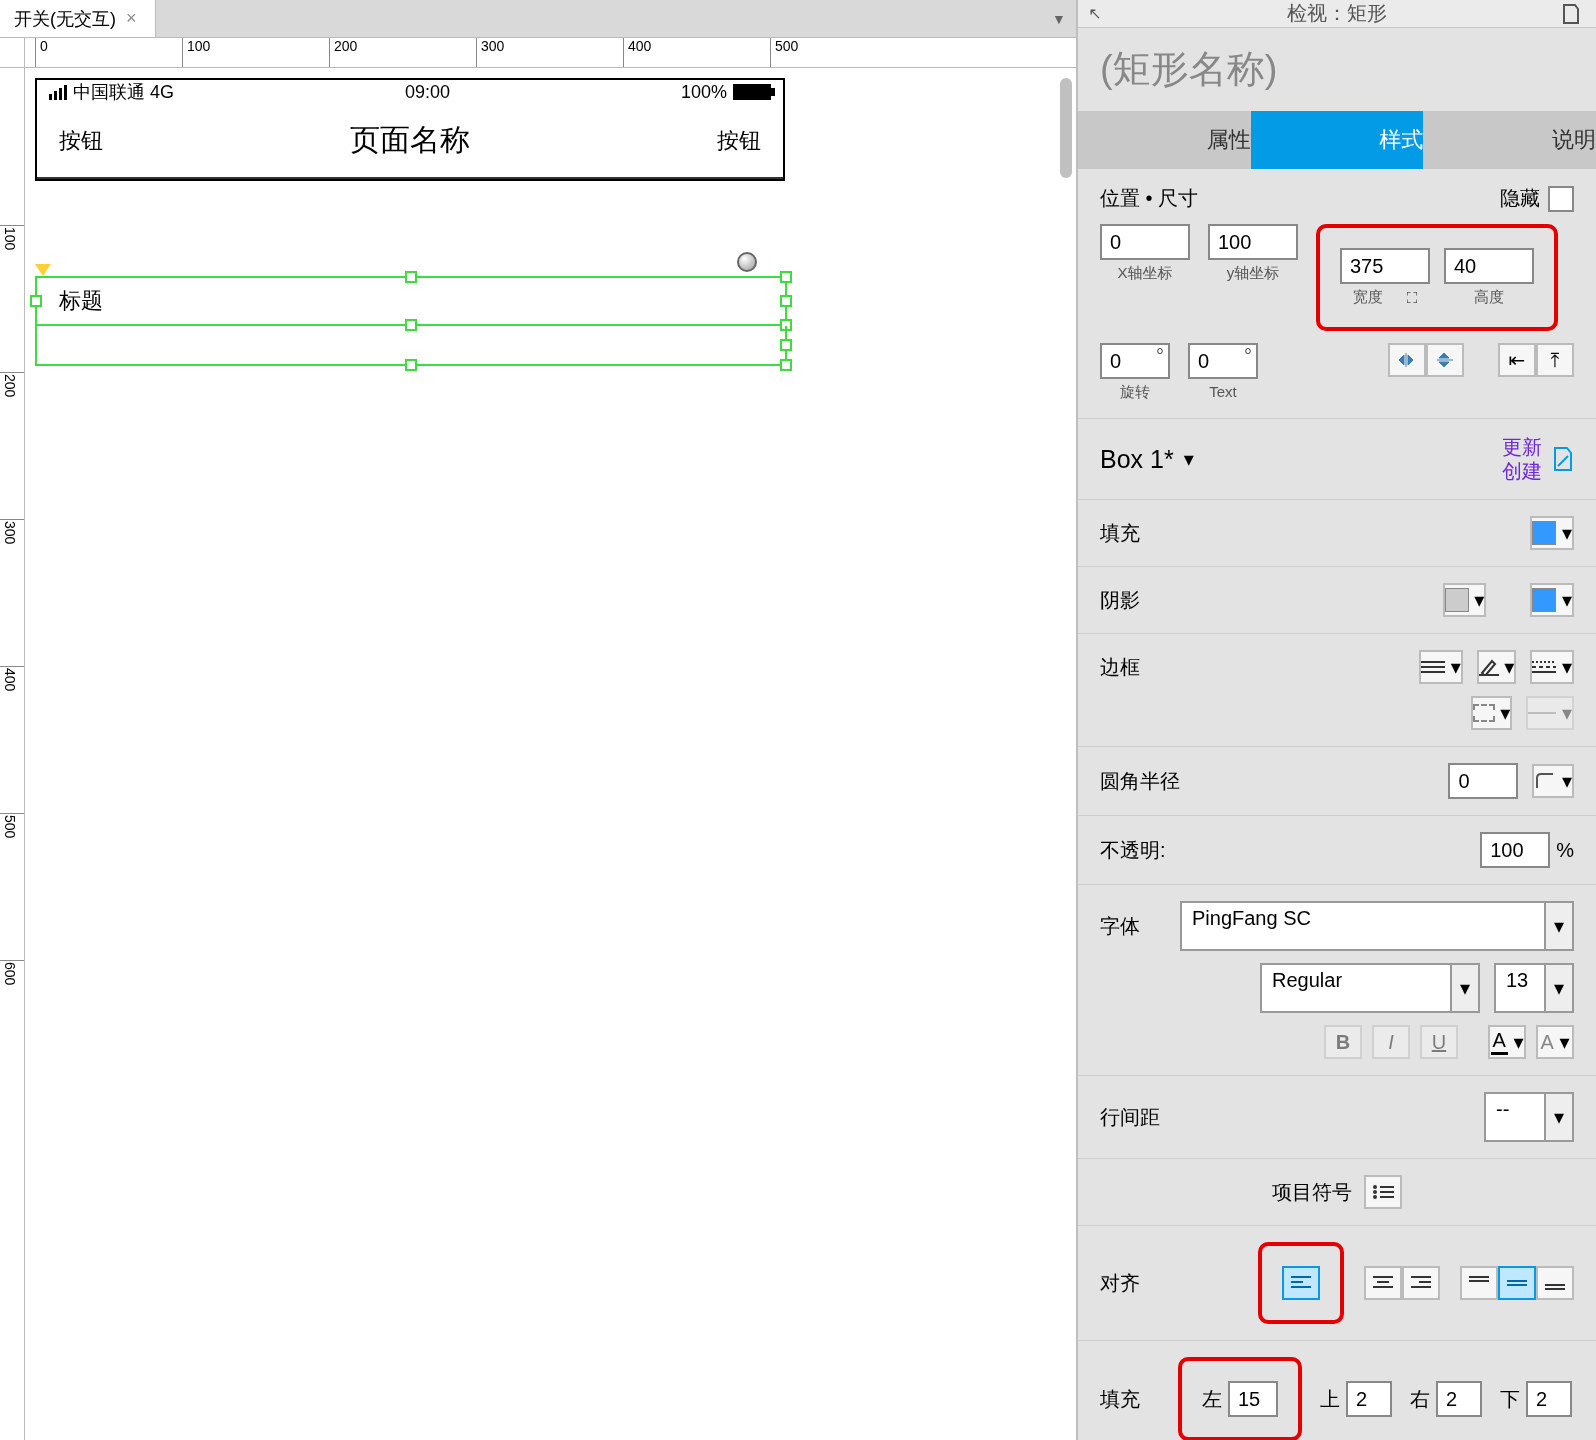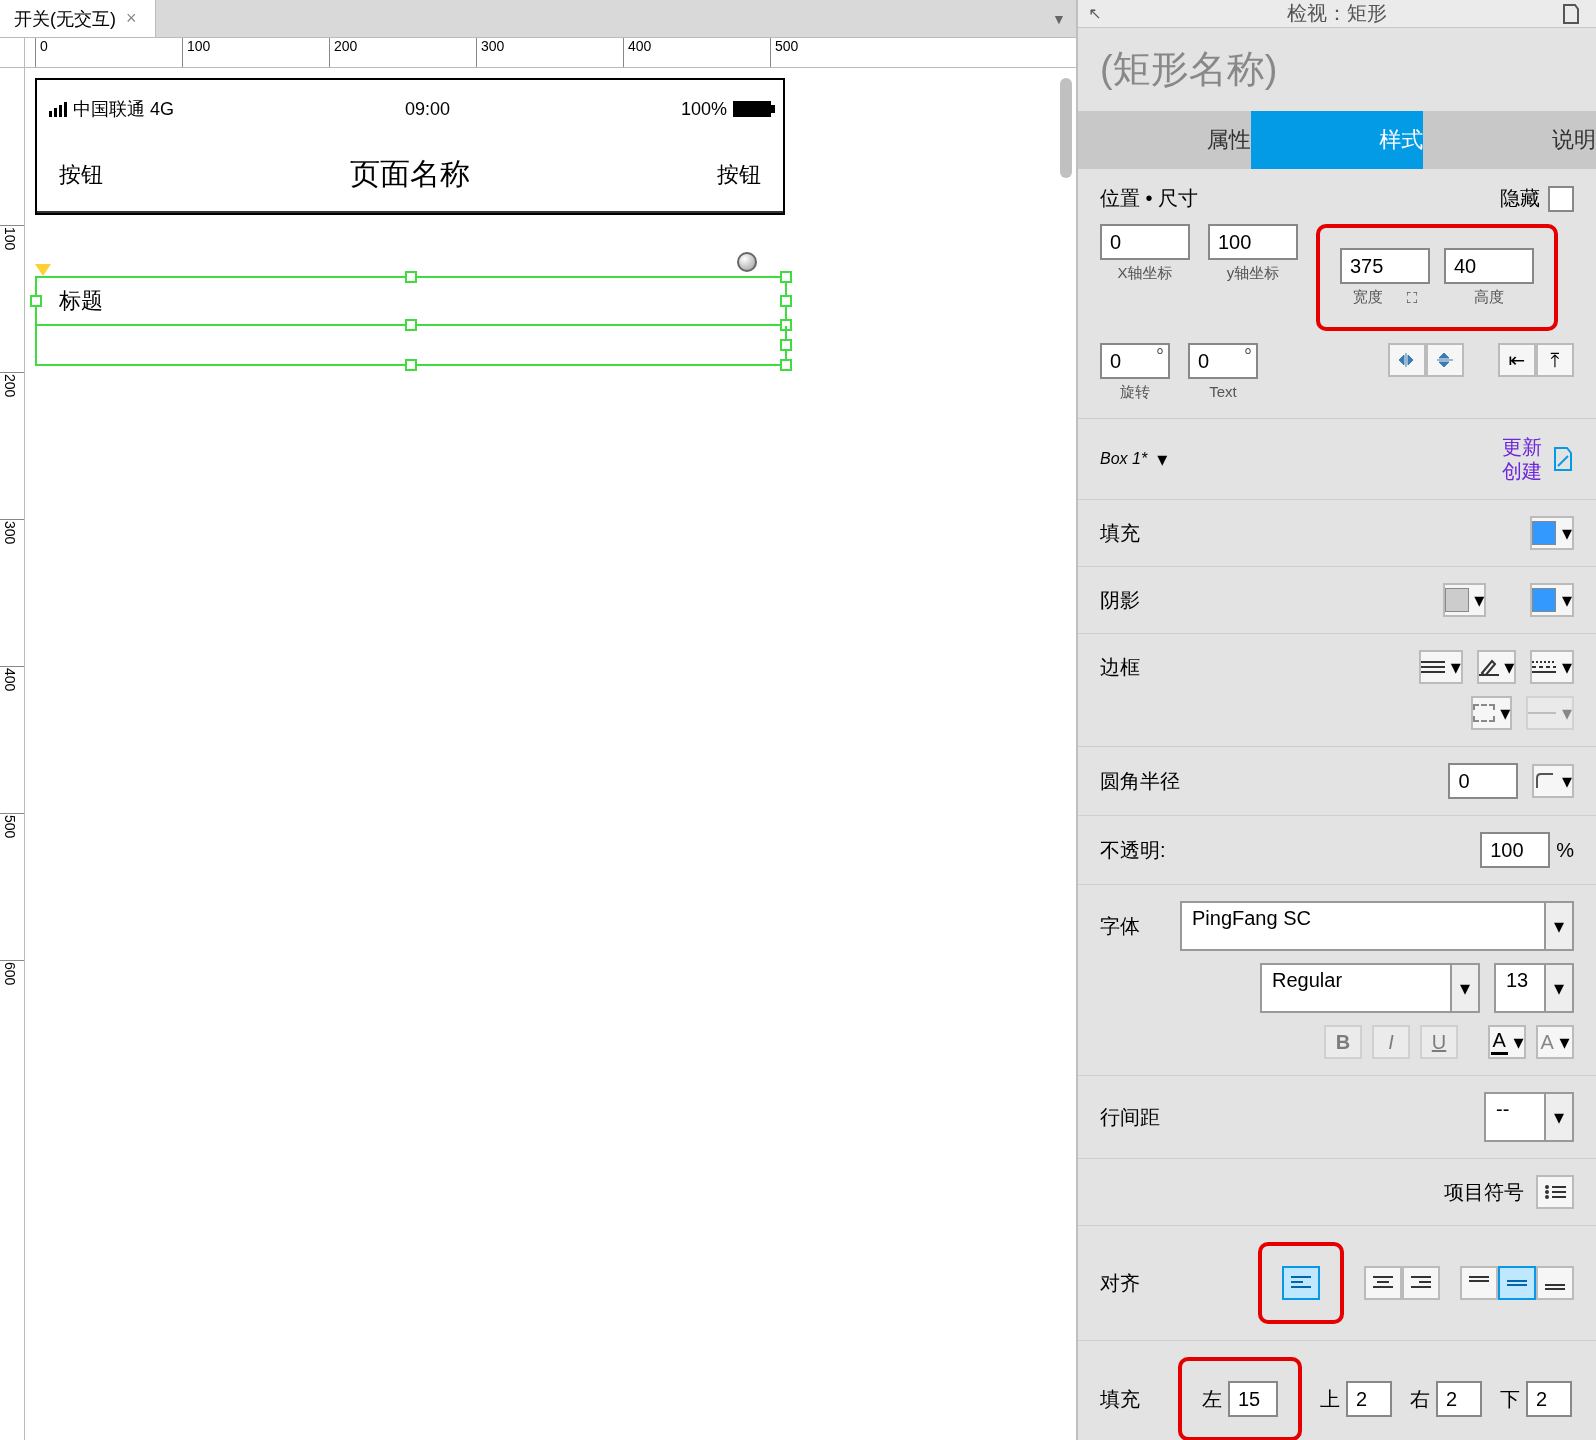--- a/index.html
+++ b/index.html
@@ -24,21 +24,21 @@
   .vtick { position:absolute; left:0; width:100%; border-top:1px solid #888; }
   .vlabel { position:absolute; left:2px; writing-mode:vertical-rl; font-size:14px;}
   #corner { position:absolute; left:0; top:38px; width:25px; height:30px; background:#fff; border-right:1px solid #bbb; border-bottom:1px solid #bbb;}
 
   
   #stage { position:absolute; left:25px; top:68px; right:0; bottom:0; overflow:hidden; background:#fff;}
   #scrollthumb{position:absolute;right:4px;top:78px;width:12px;height:100px;background:#c0c0c0;border-radius:6px;}
 
   
   #phone { position:absolute; left:10px; top:10px; width:750px; border:2px solid #000; background:#fff;}
-  .sbar { display:flex; align-items:center; padding:17px 12px; font-size:18px; font-weight:500;}
+  .sbar { display:flex; align-items:center; padding:0 12px; font-size:18px; font-weight:500;}
   .sbar .sp{flex:1;}
   .sig{display:inline-flex;align-items:flex-end;gap:2px;margin-right:6px;}
   .sig b{width:3px;background:#000;display:block;}
   .batt{display:inline-block;width:38px;height:16px;background:#000;margin-left:6px;position:relative;}
   .batt:after{content:"";position:absolute;right:-4px;top:4px;width:4px;height:8px;background:#000;}
   .nav { display:flex; align-items:center; justify-content:space-between; padding:16px 22px; font-size:22px;}
   .nav .title{font-size:30px;font-weight:500;}
   .divider{border-top:2px solid #333;}
 
   
@@ -62,21 +62,21 @@
   .row{display:flex;align-items:center;gap:12px;}
   .lbl{font-size:20px;}
   .sublbl{font-size:15px;color:#555;text-align:center;margin-top:4px;}
   input.num{width:90px;height:36px;border:2px solid #888;background:#fff;font-size:20px;padding:0 8px;}
   .col{display:flex;flex-direction:column;align-items:center;}
   .hl{border:4px solid #e40000;border-radius:10px;padding:20px;}
   .btn{border:2px solid #bbb;background:#f6f6f6;height:34px;min-width:38px;display:inline-flex;align-items:center;justify-content:center;}
   .btn.sel{border-color:#0898e6;background:#bfe7ff;}
   .swatch{width:24px;height:24px;display:inline-block;border:1px solid #888;}
   .check{width:26px;height:26px;border:2px solid #888;background:#fff;}
-  .stylepick{font-size:16px;font-style:italic;}
+  .stylepick{font-size:25px;}
   .deg{position:relative;}
   .deg:after{content:"°";position:absolute;right:6px;top:2px;color:#555;}
   .group{display:flex;gap:0;}
   .group .btn{border-radius:0;}
   .dd{display:flex;border:2px solid #999;background:#fff;height:50px;}
   .dd span{flex:1;padding:4px 10px;font-size:20px;}
   .dd b{width:28px;display:flex;align-items:center;justify-content:center;background:#eee;border-left:2px solid #999;font-weight:normal;}
   .linkish{color:#6d28d9;font-size:20px;line-height:1.2;}
   svg{display:block;}
 </style>
@@ -355,21 +355,21 @@
     </div>
 
     <div class="section row" style="justify-content:space-between;">
       <span class="lbl">行间距</span>
       <div class="dd" style="width:90px">
           <span>--</span>
           <b>▾</b>
         </div>
     </div>
 
-    <div class="section row" style="justify-content:flex-end;">
+    <div class="section row" style="justify-content:center;">
       <span class="lbl">项目符号</span>
       <span class="btn">
           <svg width="22" height="16">
             <circle cx="3" cy="3" r="2" fill="#333"></circle>
             <rect x="8" y="2" width="14" height="2" fill="#333"></rect>
             <circle cx="3" cy="8" r="2" fill="#333"></circle>
             <rect x="8" y="7" width="14" height="2" fill="#333"></rect>
             <circle cx="3" cy="13" r="2" fill="#333"></circle>
             <rect x="8" y="12" width="14" height="2" fill="#333"></rect>
           </svg>

